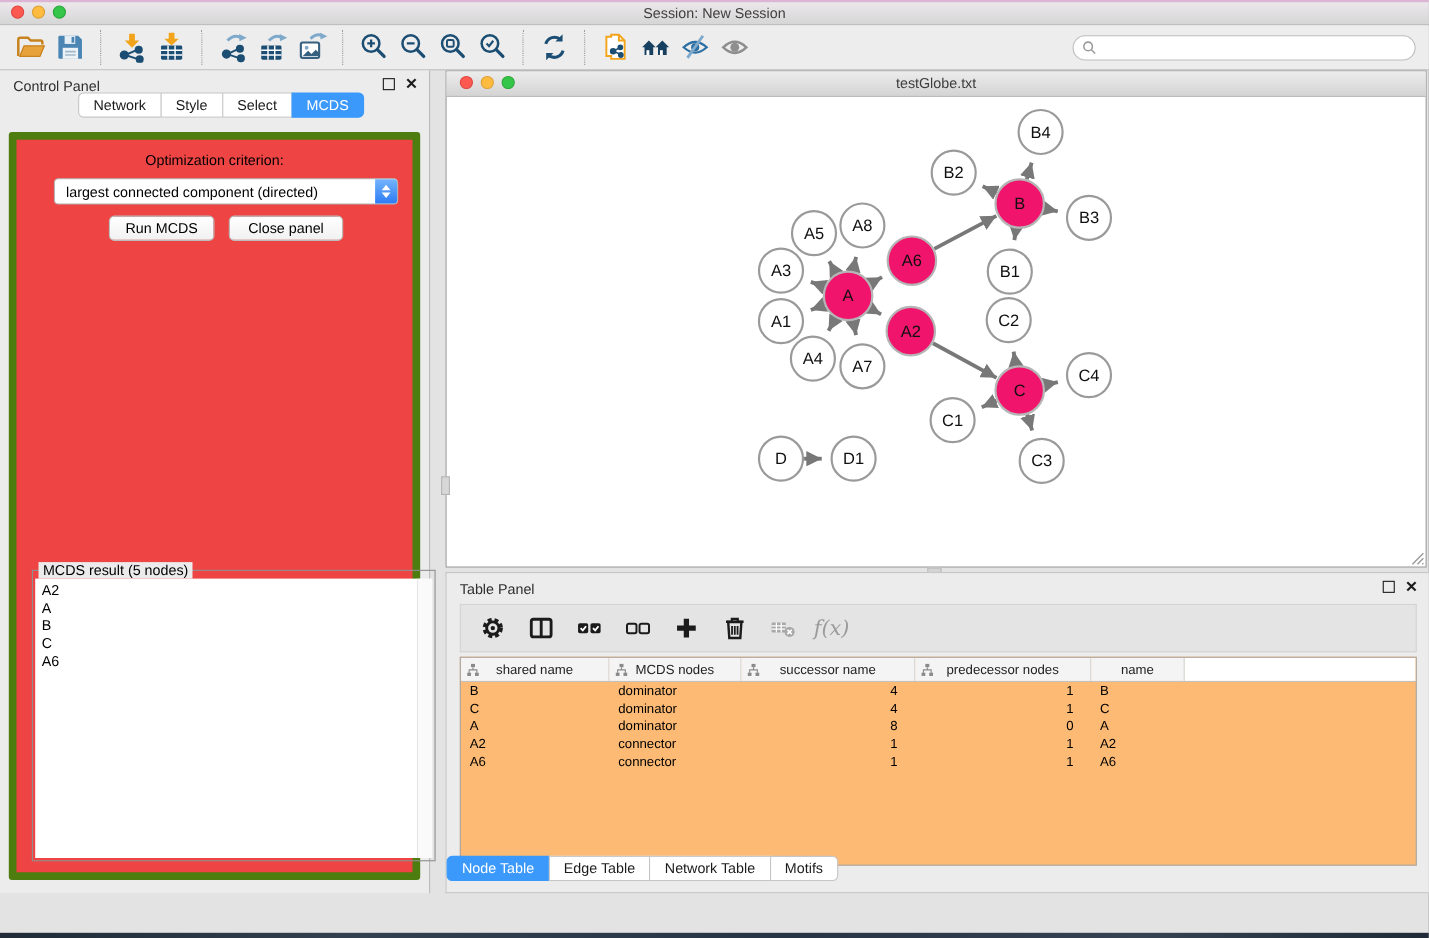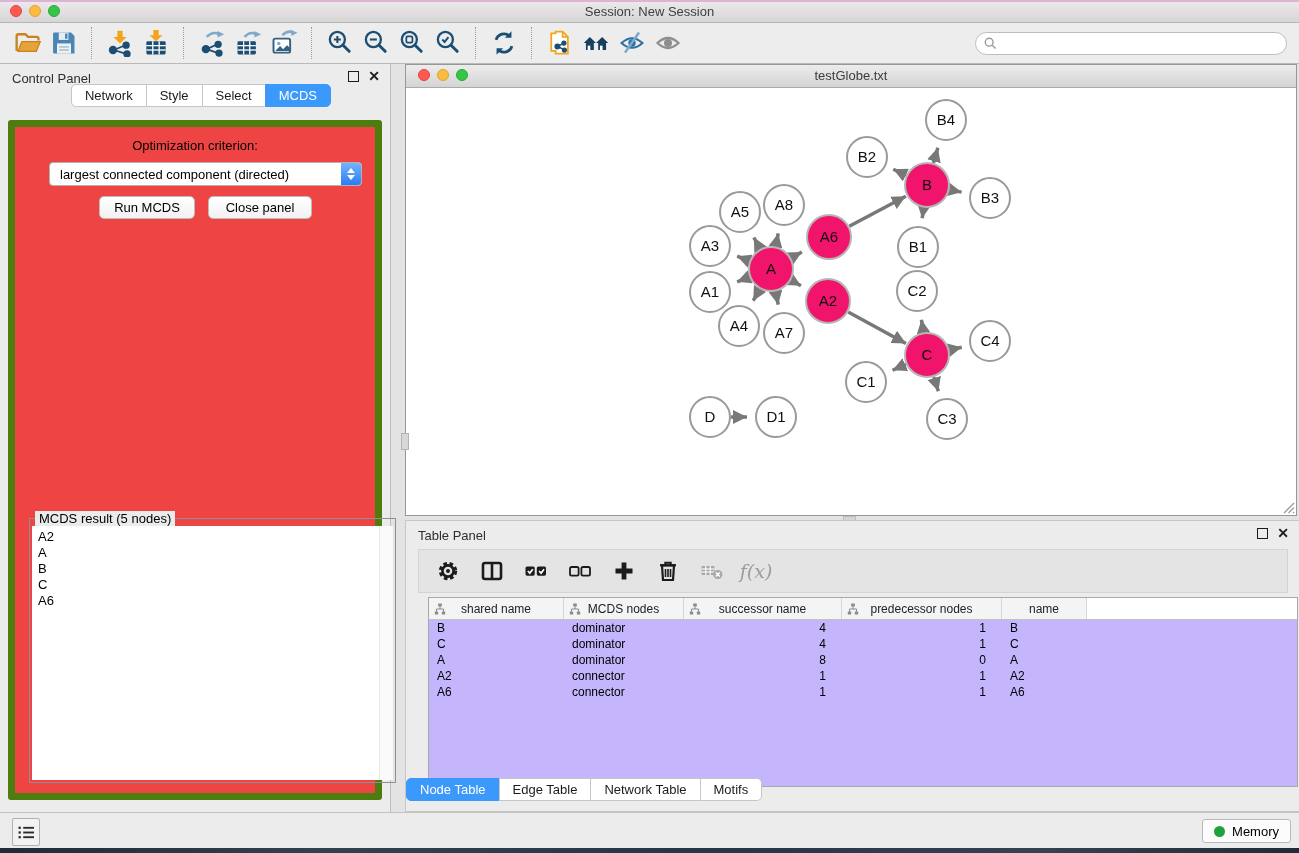--- a/index.html
+++ b/index.html
@@ -78,22 +78,22 @@
   .gap-grip{position:absolute;left:843px;top:516px;width:13px;height:5px;background:#d4d4d4;border:1px solid #bdbdbd;box-sizing:border-box;}
 
   
   .table-panel{position:absolute;left:405px;top:520px;width:894px;height:292px;background:#ececec;
                border:1px solid #c6c6c6;border-right:none;box-sizing:border-box;}
   .tp-toolbar{position:absolute;left:12px;top:28px;width:870px;height:44px;background:#e4e4e4;
               border:1px solid #d4d4d4;box-sizing:border-box;display:flex;align-items:center;padding-left:14px;gap:14px;}
   .tp-tbtn{width:30px;height:30px;display:flex;align-items:center;justify-content:center;}
   .tp-tbtn svg{width:24px;height:24px;}
   .fx{font-family:"DejaVu Serif",serif;font-style:italic;font-size:19px;color:#9b9b9b;}
-  .tp-table{position:absolute;left:12px;top:76px;width:870px;height:190px;background:#c4b5fd;
-            border:1px solid #a8a8a8;box-sizing:border-box;overflow:hidden;margin-left:10px;}
+  .tp-table{position:absolute;left:12px;top:76px;width:870px;height:190px;background:#fdba74;
+            border:1px solid #a8a8a8;box-sizing:border-box;overflow:hidden;}
   .dt-head{display:flex;height:21px;border-bottom:1px solid #c2c2c2;}
   .dt-hcell{position:relative;display:flex;align-items:center;justify-content:center;background:#f4f4f4;
             border-right:1px solid #d6d6d6;font-size:12px;color:#222;box-sizing:border-box;}
   .dt-hcell .hicon{position:absolute;left:5px;width:12px;height:12px;}
   .dt-hfill{flex:1;background:#fff;}
   .dt-row{display:flex;height:16px;line-height:16px;font-size:12px;color:#000;}
   .dt-cell{box-sizing:border-box;white-space:nowrap;overflow:hidden;}
   .dt-cell.left{text-align:left;padding-left:8px;}
   .dt-cell.right{text-align:right;padding-right:16px;}
   .tp-tabs{position:absolute;left:0;right:0;top:257px;display:flex;}
@@ -609,35 +609,15 @@
     <div class="tp-tabs">
       <div class="seg">
         <div class="seg-btn sel">Node Table</div>
         <div class="seg-btn">Edge Table</div>
         <div class="seg-btn">Network Table</div>
         <div class="seg-btn">Motifs</div>
       </div>
     </div>
   </div>
 
-  <div class="statusbar">
-    <div class="list-btn">
-      <svg width="19" height="15" viewBox="0 0 20 16">
-          <g stroke="#2b2b2b" stroke-width="2">
-            <line x1="6.5" y1="3" x2="18" y2="3"></line>
-            <line x1="6.5" y1="8" x2="18" y2="8"></line>
-            <line x1="6.5" y1="13" x2="18" y2="13"></line>
-          </g>
-          <g fill="#2b2b2b">
-            <rect x="1.5" y="1.8" width="2.4" height="2.4"></rect>
-            <rect x="1.5" y="6.8" width="2.4" height="2.4"></rect>
-            <rect x="1.5" y="11.8" width="2.4" height="2.4"></rect>
-          </g>
-        </svg>
-    </div>
-    <div class="memory-btn">
-      <span class="mem-dot"></span>
-      <span class="lbl">Memory</span>
-    </div>
-  </div>
   <div class="bottom-strip"></div>
 
 </div>
 
 </body></html>

